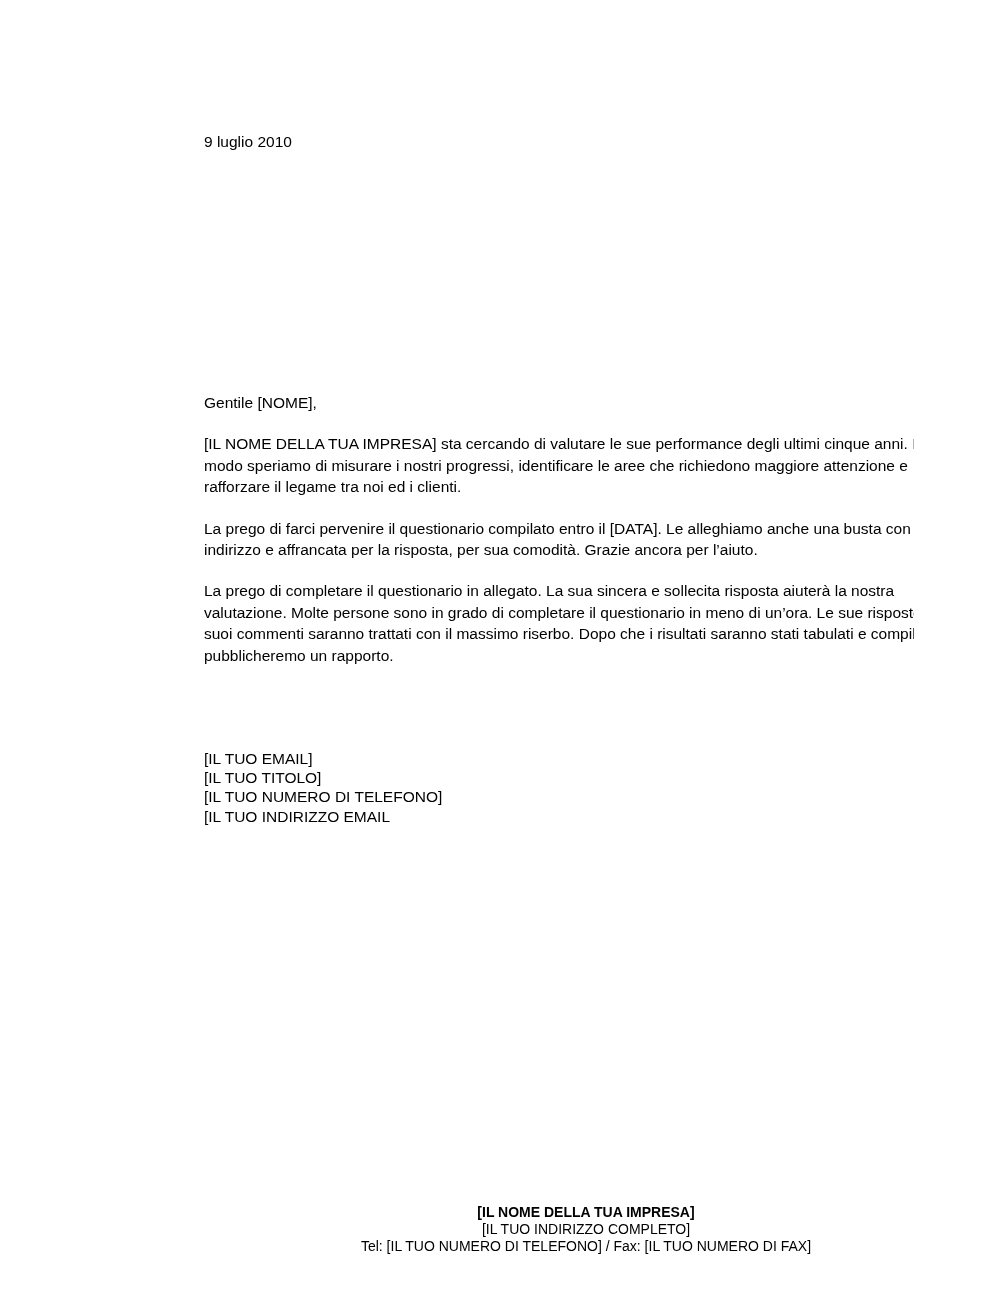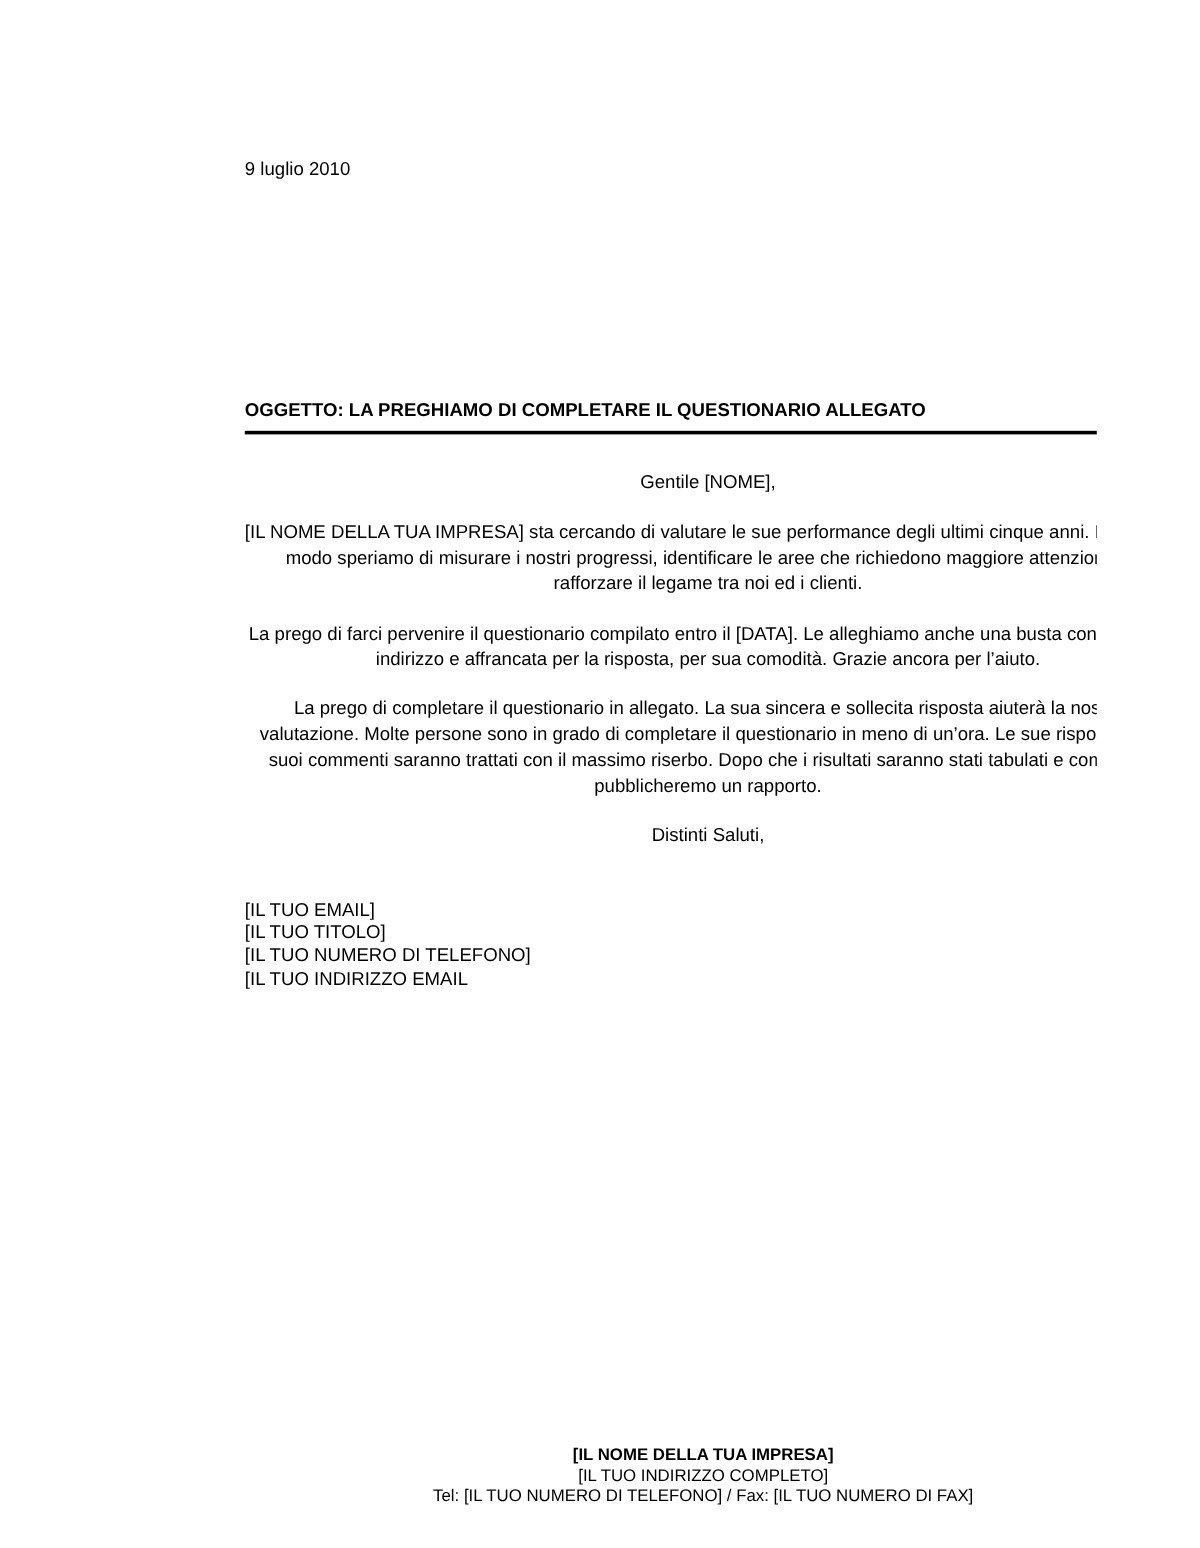--- a/index.html
+++ b/index.html
@@ -60,21 +60,21 @@
   .body-block {
     position: absolute;
     left: 118px;
     top: 392px;
     width: 772px;
     font-size: 15.5px;
     line-height: 21.4px;
   }
   .body-block p {
     margin: 0 0 20px 0;
-    text-align: center;
+    text-align: left;
   }
   .body-block p.salutation {
     margin-bottom: 20px;
   }
   .body-block p.closing {
     margin-bottom: 0;
   }
 
   .signature-block {
     position: absolute;
@@ -104,31 +104,26 @@
   }
 </style>
 </head>
 <body>
 
 <div class="page">
 
   <div class="date-line">9 luglio 2010</div>
 
 
-  <div class="subject-wrap">
-    <div class="subject-line">OGGETTO: LA PREGHIAMO DI COMPLETARE IL QUESTIONARIO ALLEGATO</div>
-    <div class="subject-rule"></div>
-  </div>
 
   <div class="body-block">
     <p class="salutation">Gentile [NOME],</p>
     <p>[IL NOME DELLA TUA IMPRESA] sta cercando di valutare le sue performance degli ultimi cinque anni. In questo modo speriamo di misurare i nostri progressi, identificare le aree che richiedono maggiore attenzione e rafforzare il legame tra noi ed i clienti.</p>
     <p>La prego di farci pervenire il questionario compilato entro il [DATA]. Le alleghiamo anche una busta con il nostro indirizzo e affrancata per la risposta, per sua comodità. Grazie ancora per l’aiuto.</p>
     <p>La prego di completare il questionario in allegato. La sua sincera e sollecita risposta aiuterà la nostra valutazione. Molte persone sono in grado di completare il questionario in meno di un’ora. Le sue risposte ed i suoi commenti saranno trattati con il massimo riserbo. Dopo che i risultati saranno stati tabulati e compilati, pubblicheremo un rapporto.</p>
-    <p class="closing">Distinti Saluti,</p>
   </div>
 
   <div class="signature-block">
     <div>[IL TUO EMAIL]</div>
     <div>[IL TUO TITOLO]</div>
     <div>[IL TUO NUMERO DI TELEFONO]</div>
     <div>[IL TUO INDIRIZZO EMAIL</div>
   </div>
 
   <div class="footer">

